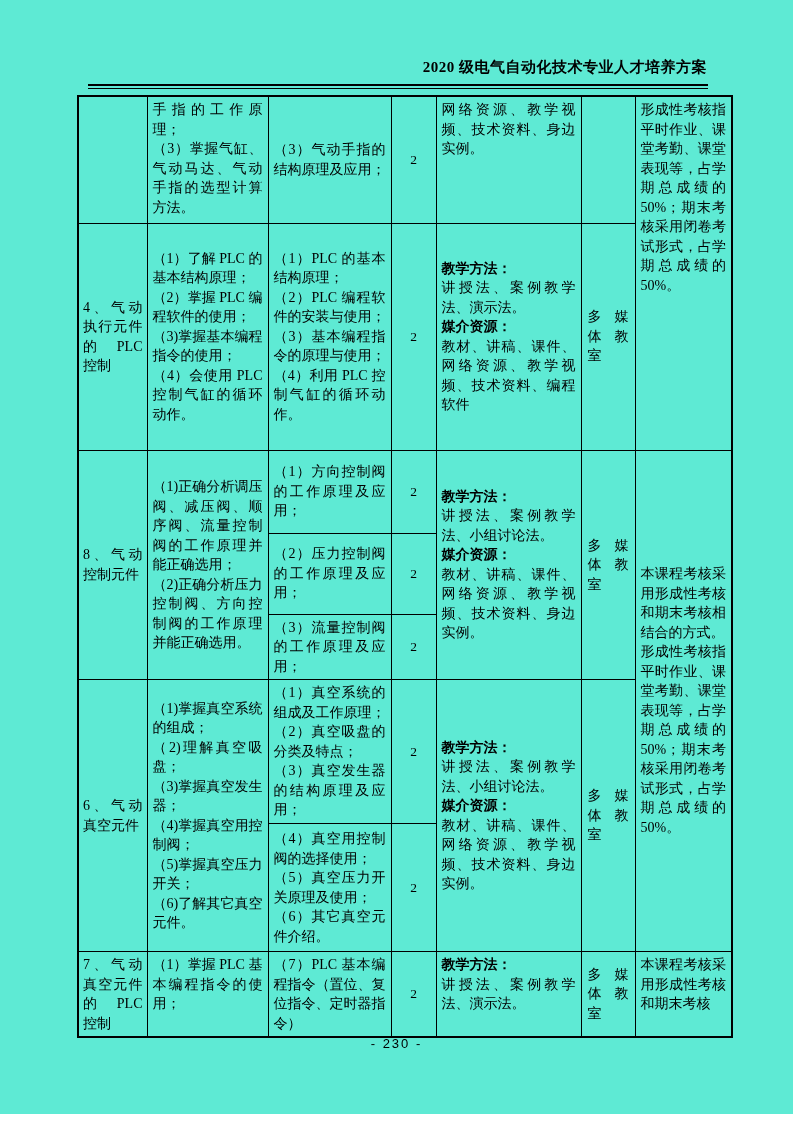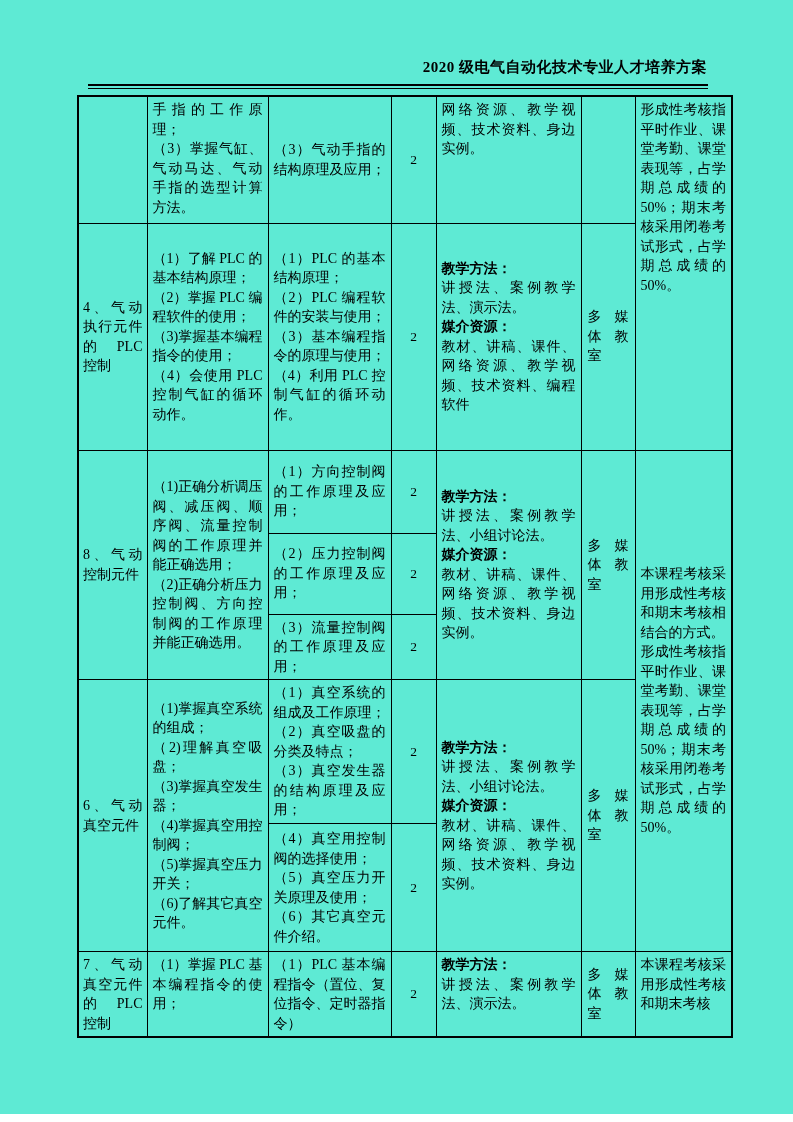--- a/index.html
+++ b/index.html
@@ -175,29 +175,30 @@
       </td>
       <td class="hours">2</td>
     </tr>
 
     <tr style="height:67px">
       <td class="chapter">7、气动真空元件的 PLC 控制</td>
       <td class="vtop">
         <div class="p">（1）掌握 PLC 基本编程指令的使用；</div>
       </td>
       <td class="vtop">
-        <div class="p">（1）PLC 基本编程指令（置位、复位指令、定时器指令）</div>
+        <div class="p">（7）PLC 基本编程指令（置位、复位指令、定时器指令）</div>
       </td>
       <td class="hours">2</td>
       <td class="vtop">
         <div class="p bold">教学方法：</div>
         <div class="p">讲授法、案例教学法、演示法。</div>
       </td>
       <td class="room">多媒体教室</td>
       <td class="vtop">
         <div class="p">本课程考核采用形成性考核和期末考核</div>
       </td>
     </tr>
   </tbody>
     </table>
 
+  <div class="footer-pagenum">- 230 -</div>
 
 </div>
 
 </body></html>

